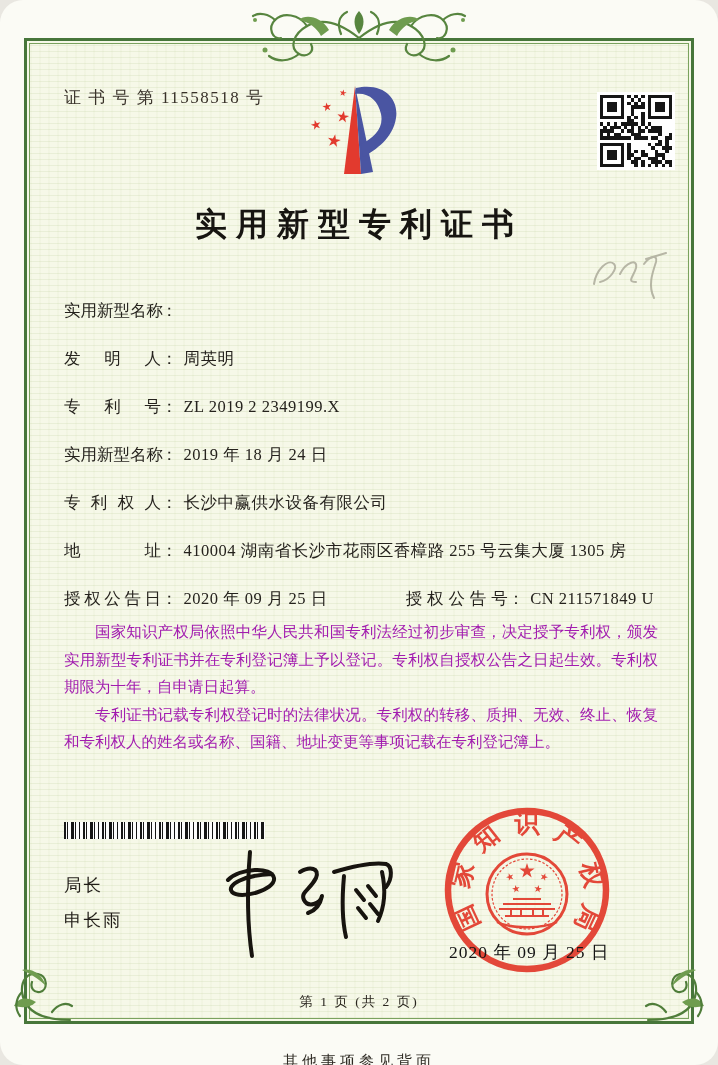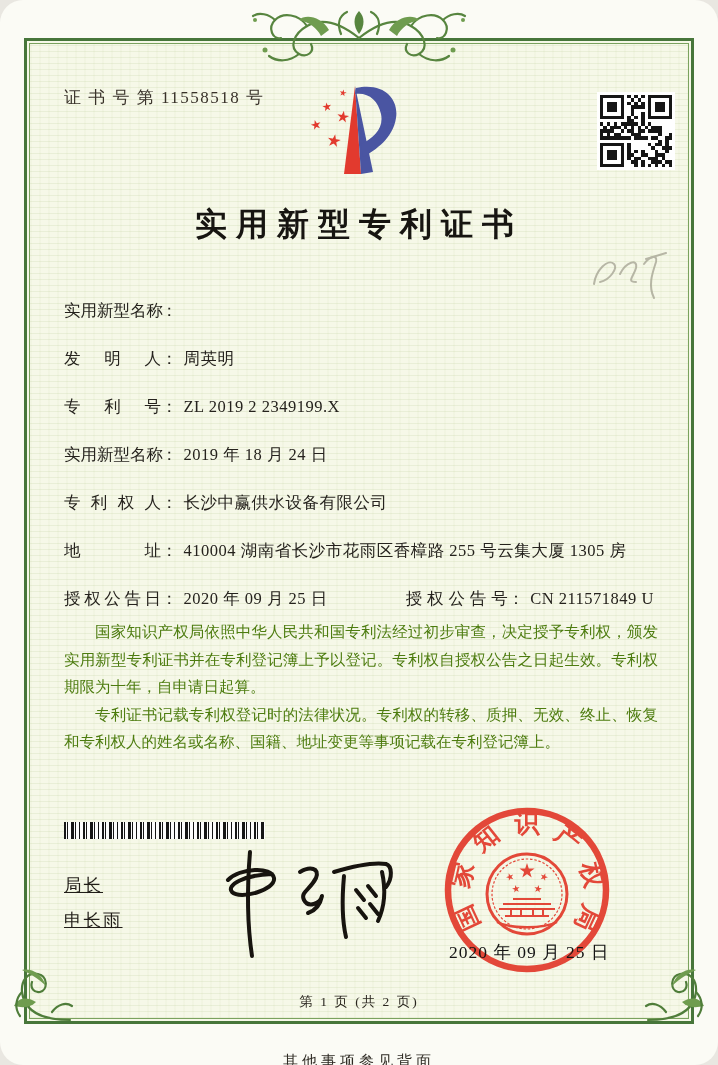--- a/index.html
+++ b/index.html
@@ -19,28 +19,28 @@
   .title{position:absolute;left:0;top:203px;width:718px;text-align:center;
          font-size:32px;font-weight:700;letter-spacing:9px;color:#171511;}
   .fields{position:absolute;left:64px;top:300px;width:600px;color:#25221d;}
   .field-row{display:flex;align-items:baseline;font-size:16.5px;height:20px;margin-bottom:28px;white-space:nowrap;}
   .field-label{display:inline-block;width:97px;text-align:justify;text-align-last:justify;}
   .field-colon{margin-right:6px;}
   .field-value{letter-spacing:.5px;}
   .group2{margin-left:78px;display:flex;align-items:baseline;}
   .group2 .field-label{width:102px;}
   .body-text{position:absolute;left:64px;top:618px;width:594px;font-size:15.5px;line-height:27.5px;
-             color:#4d7c0f;text-align:justify;}
+             color:#a21caf;text-align:justify;}
   .body-text p{margin:0;text-indent:2em;}
   
   .barcode{position:absolute;left:64px;top:822px;width:201px;height:17px;
       background:repeating-linear-gradient(90deg,#161616 0 2px,#fdfdfd 2px 3px,#161616 3px 4px,
       #fdfdfd 4px 7px,#161616 7px 10px,#fdfdfd 10px 11px,#161616 11px 12px,#fdfdfd 12px 15px,
       #161616 15px 16px,#fdfdfd 16px 19px);}
-  .director{position:absolute;left:64px;top:873px;font-size:17.5px;color:#211d18;letter-spacing:2px;text-decoration:underline;}
+  .director{position:absolute;left:64px;top:873px;font-size:17.5px;color:#211d18;letter-spacing:2px;}
   .director div{margin-bottom:11px;}
   .signature-svg{position:absolute;left:188px;top:842px;z-index:4;}
   .seal-svg{position:absolute;left:439px;top:802px;opacity:.93;z-index:2;}
   .seal-date{position:absolute;left:449px;top:940px;font-size:17.5px;letter-spacing:1px;
              color:#141414;z-index:5;white-space:nowrap;}
   .page-info{position:absolute;left:0;top:993px;width:718px;text-align:center;font-size:13.5px;
              letter-spacing:2px;color:#2a261f;z-index:4;}
   .back-note{position:absolute;left:0;top:1031px;width:718px;text-align:center;font-size:15px;
              letter-spacing:4px;color:#2e2a23;margin-top:21px;}
   

